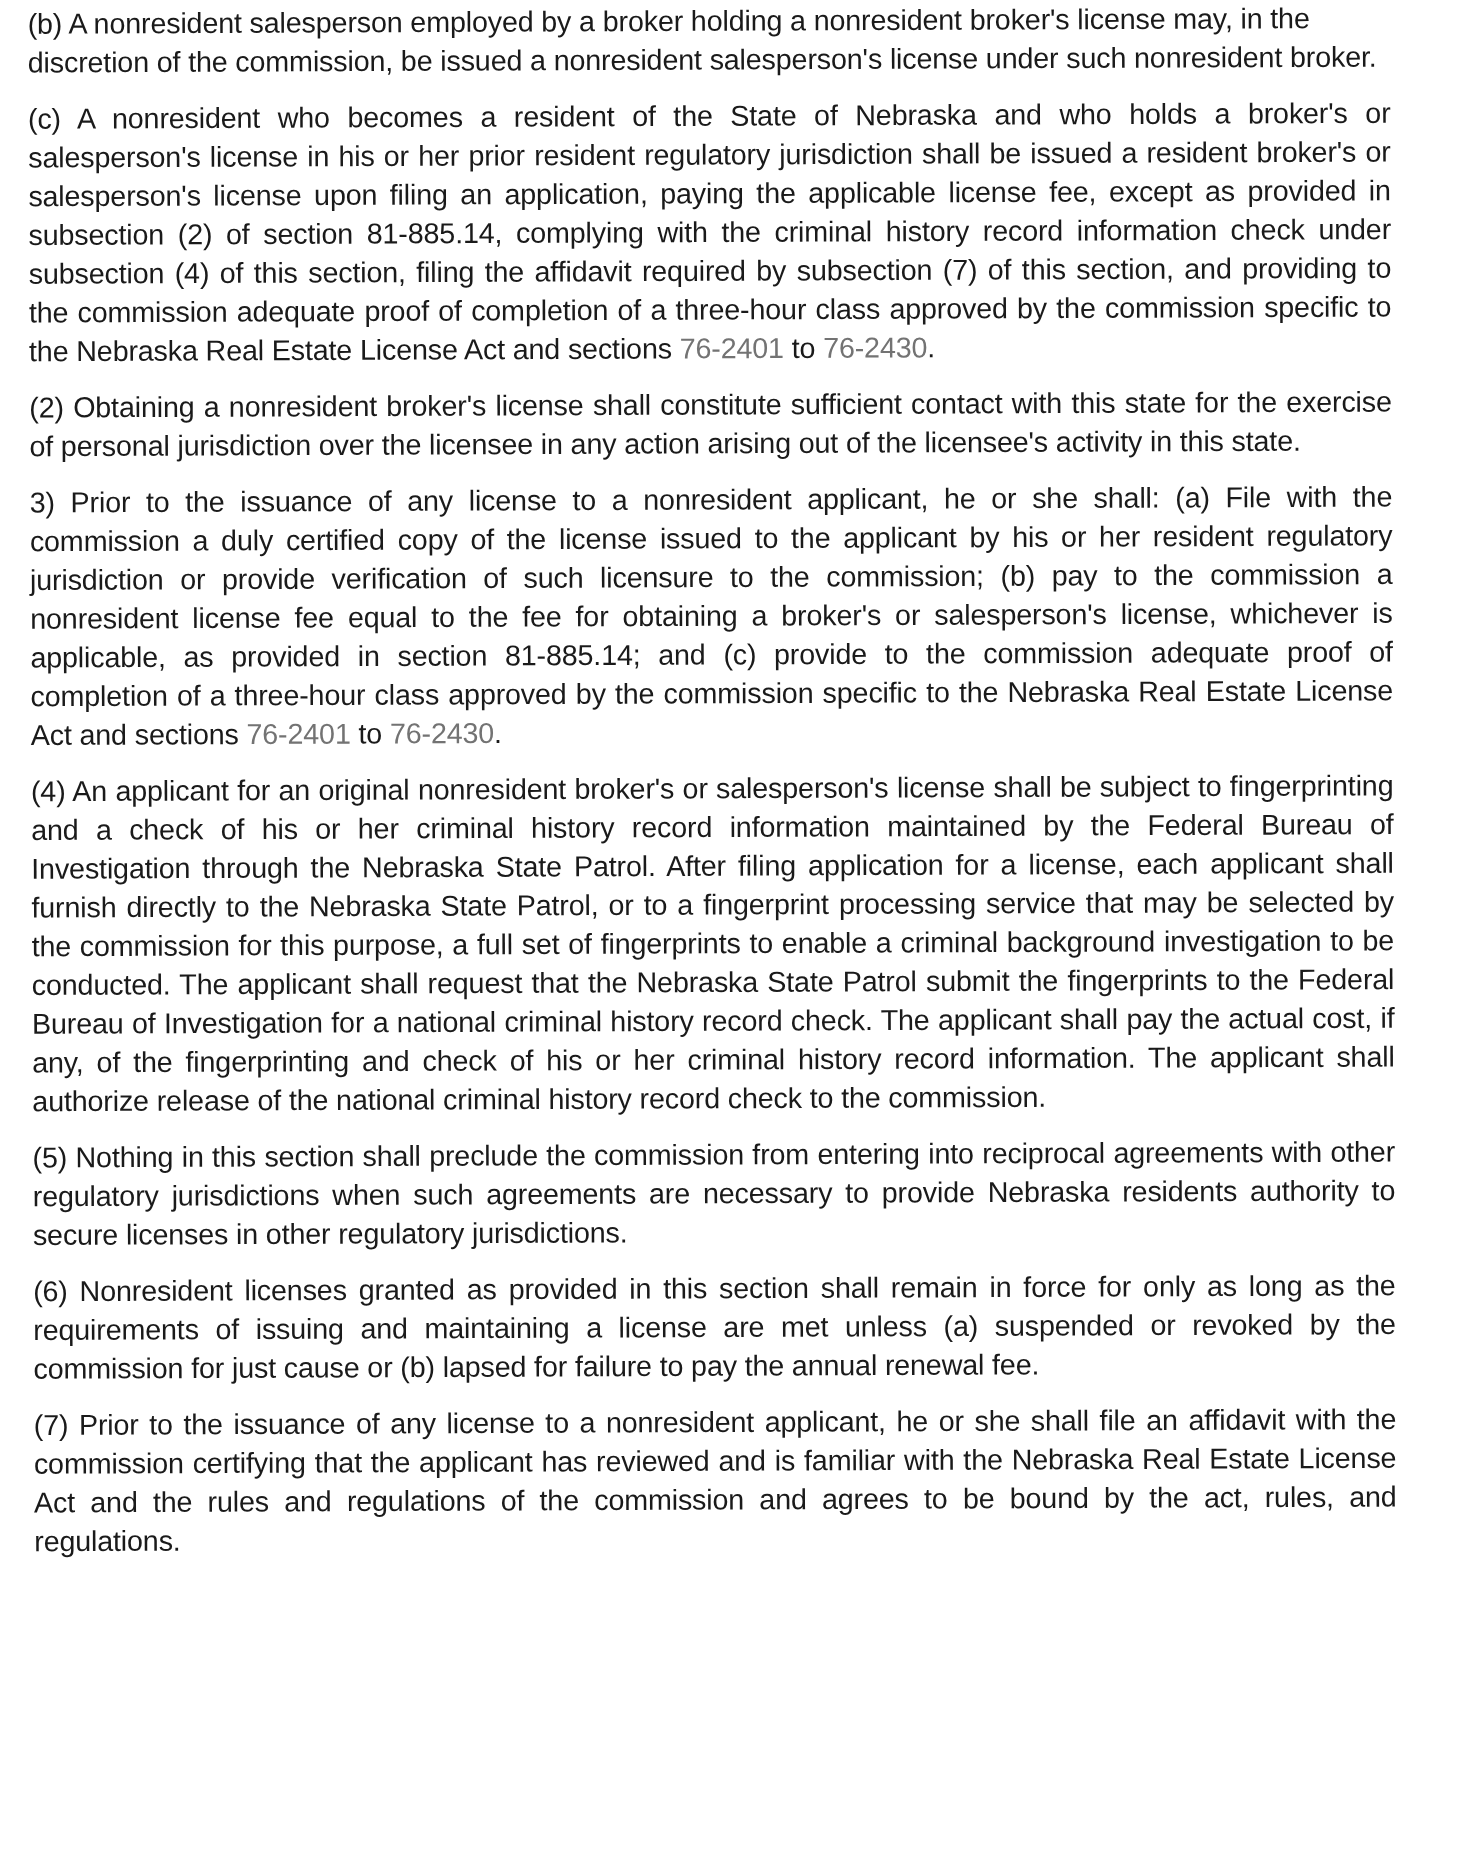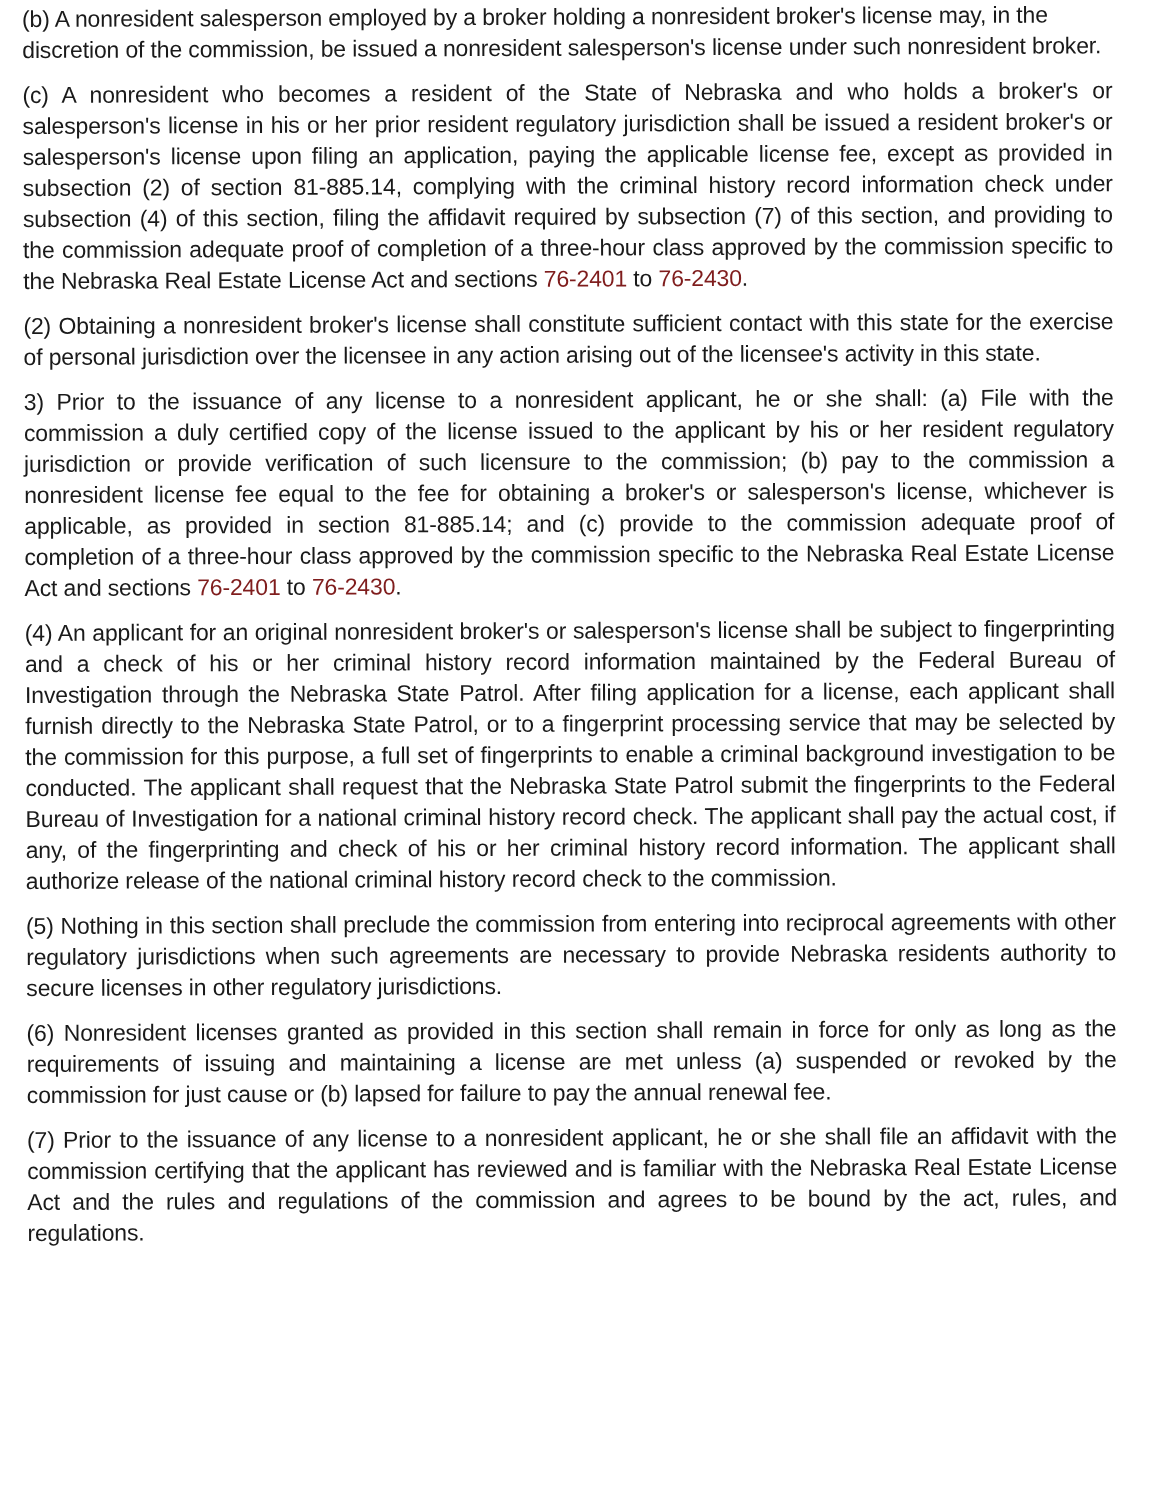--- a/index.html
+++ b/index.html
@@ -27,21 +27,21 @@
     transform-origin: 0 0;
   }
   .para {
     margin: 0 0 14px 0;
     text-align: justify;
   }
   .para.left {
     text-align: left;
   }
   .ref {
-    color: #7f1d1d;
+    color: #737373;
   }
 </style>
 </head>
 <body>
 
 <div class="page">
 
   <p class="para left">
     <span>(b) A nonresident salesperson employed by a broker holding a nonresident broker's license may, in the discretion of the commission, be issued a nonresident salesperson's license under such nonresident broker.</span>
   </p>

